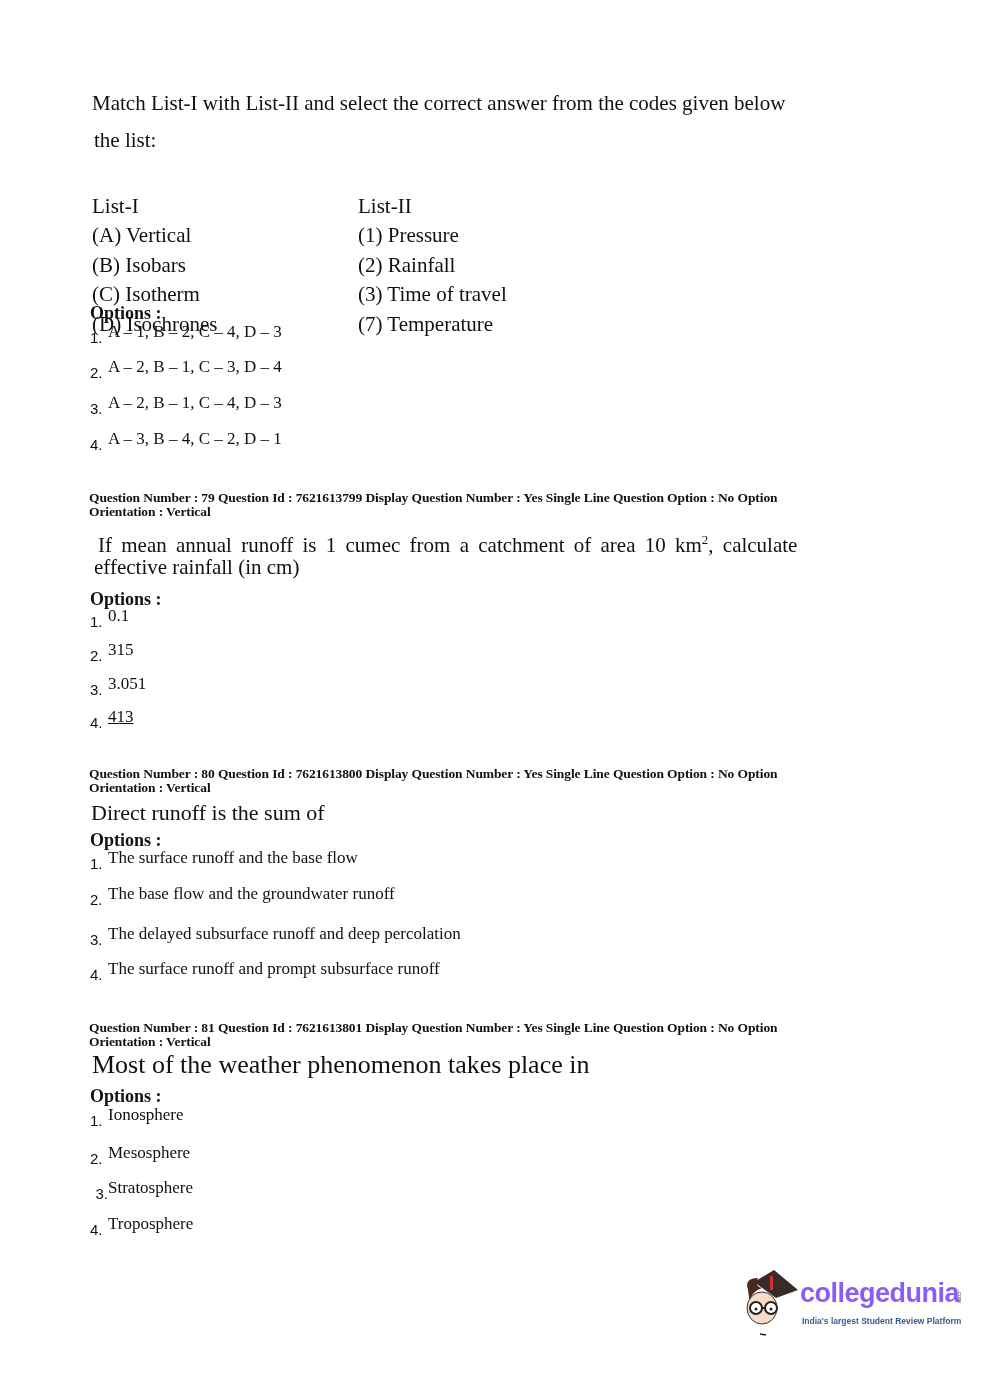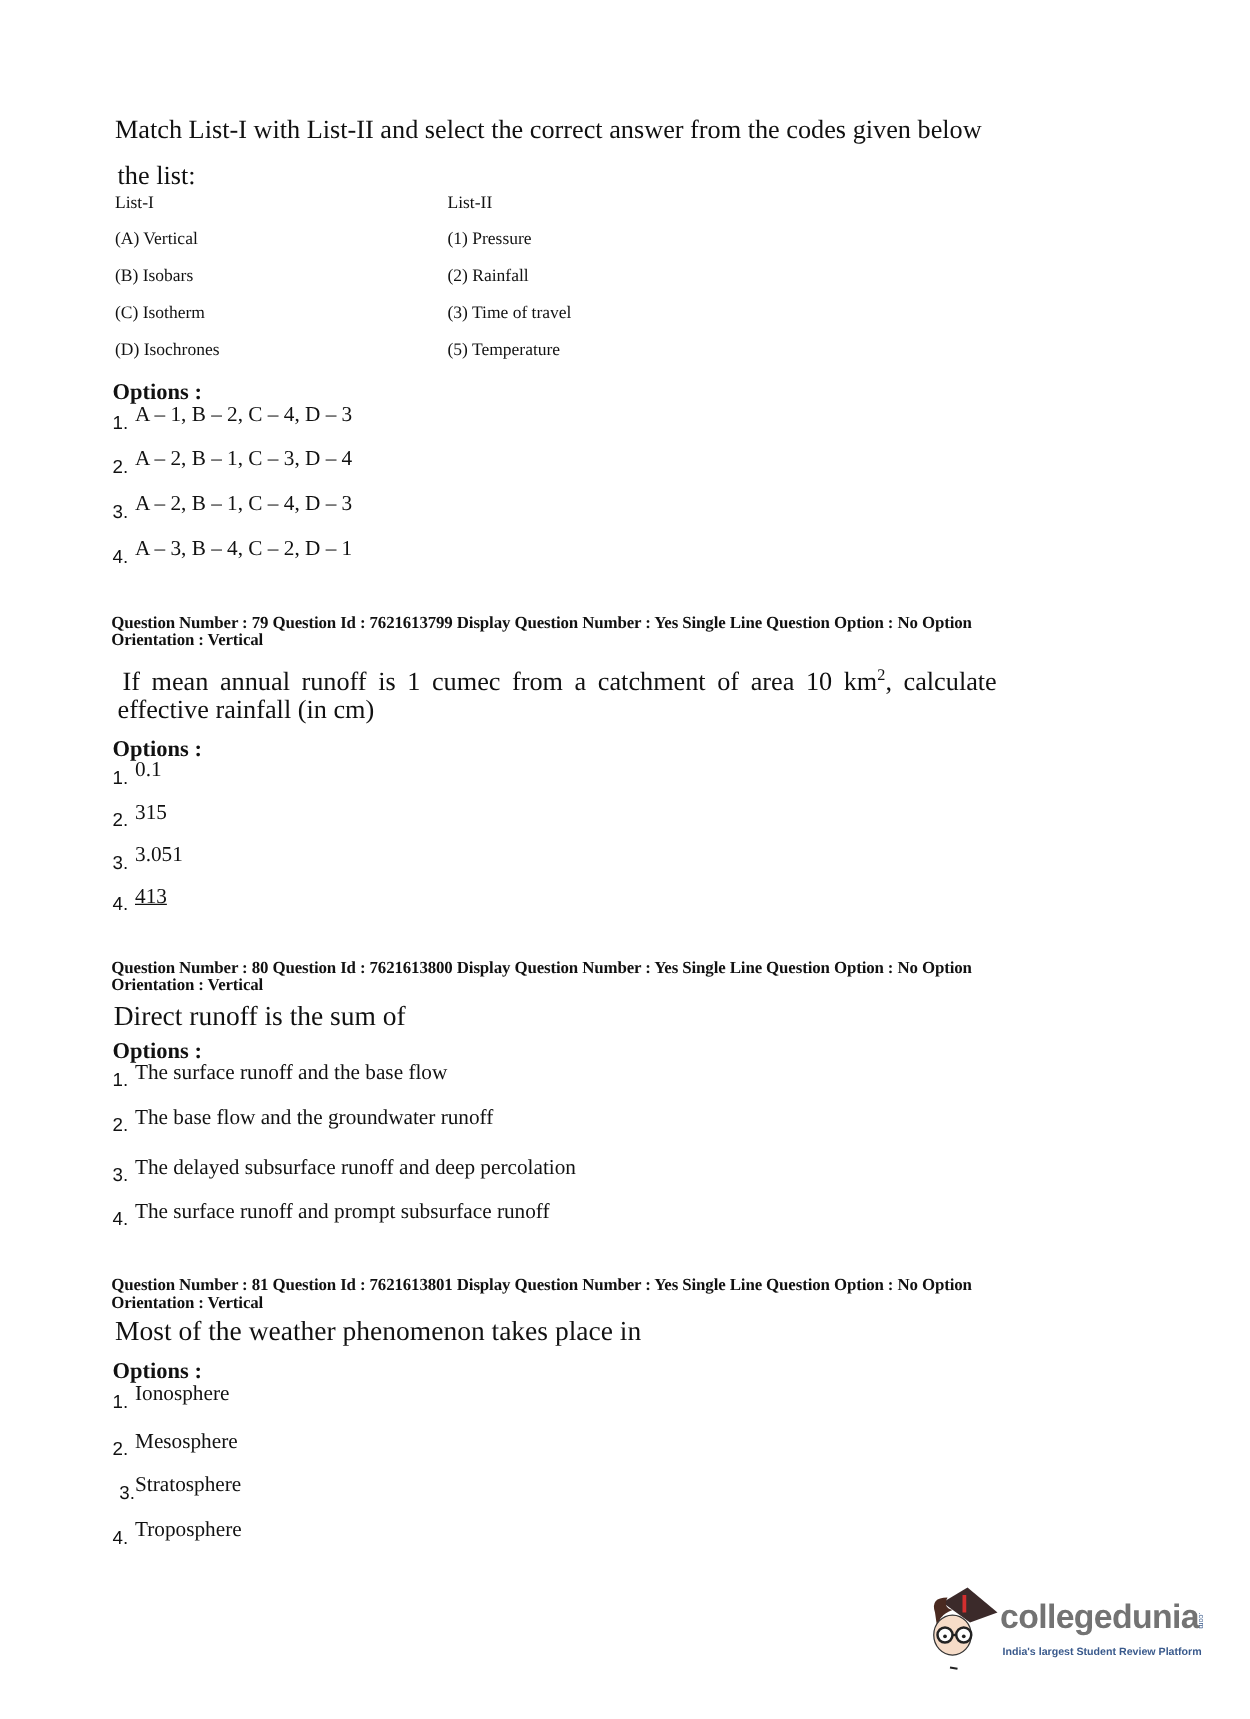--- a/index.html
+++ b/index.html
@@ -2,28 +2,28 @@
 <html><head>
 <meta charset="utf-8">
 <style>
   html, body { margin: 0; padding: 0; background: #ffffff; }
   body {
     width: 1000px; height: 1375px; position: relative; overflow: hidden;
     font-family: "Liberation Serif", serif; color: #111;
   }
   .abs { position: absolute; }
   .stem { font-size: 21px; line-height: 29px; }
-  .list-row { font-size: 14px; line-height: 29.5px; }
+  .list-row { font-size: 21px; line-height: 29.5px; margin-top: 44px; }
   .opt-label { font-weight: bold; font-size: 18px; }
   .meta { font-weight: bold; font-size: 13.5px; line-height: 14px; letter-spacing: -0.1px; }
   .opt { position: absolute; left: 90px; white-space: nowrap; }
   .opt .num { font-family: "Liberation Sans", sans-serif; font-size: 15px; display: inline-block; width: 18px; vertical-align: -6px; }
   .opt .txt { font-size: 17px; }
   .logo { position: absolute; left: 740px; top: 1268px; width: 230px; height: 80px; }
-  .logo-word { position: absolute; left: 60px; top: 10px; font-family: "Liberation Sans", sans-serif; font-size: 27px; color: #737373; font-weight: bold; letter-spacing: -0.5px; }
+  .logo-word { position: absolute; left: 60px; top: 10px; font-family: "Liberation Sans", sans-serif; font-size: 27px; color: #8b5cf6; font-weight: bold; letter-spacing: -0.5px; }
   .logo-com { position: absolute; left: 217px; top: 22px; font-family: "Liberation Sans", sans-serif; font-size: 6px; color: #3a5a8c; writing-mode: vertical-rl; }
   .logo-tag { position: absolute; left: 62px; top: 48px; font-family: "Liberation Sans", sans-serif; font-size: 8.5px; color: #3a5a8c; font-weight: bold; white-space: nowrap; }
 </style>
 </head>
 <body>
 
 <div>
   <div class="abs stem" style="left:92px; top:89px;">Match List-I with List-II and select the correct answer from the codes given below</div>
   <div class="abs stem" style="left:94px; top:126px;">the list:</div>
 
@@ -31,21 +31,21 @@
   <div class="abs list-row" style="left:358px; top:148px;text-align:center;">List-II</div>
 
   <div class="abs list-row" style="left:92px; top:177px;">(A) Vertical</div>
   <div class="abs list-row" style="left:92px; top:207px;">(B) Isobars</div>
   <div class="abs list-row" style="left:92px; top:236px;">(C) Isotherm</div>
   <div class="abs list-row" style="left:92px; top:266px;">(D) Isochrones</div>
 
   <div class="abs list-row" style="left:358px; top:177px;">(1) Pressure</div>
   <div class="abs list-row" style="left:358px; top:207px;">(2) Rainfall</div>
   <div class="abs list-row" style="left:358px; top:236px;">(3) Time of travel</div>
-  <div class="abs list-row" style="left:358px; top:266px;">(5) Temperature</div>
+  <div class="abs list-row" style="left:358px; top:266px;">(7) Temperature</div>
 
   <div class="abs opt-label" style="left:90px; top:303px;">Options :</div>
 
   <div class="opt" style="top:322px;">
     <span class="num">1.</span><span class="txt">A – 1, B – 2, C – 4, D – 3</span>
   </div>
   <div class="opt" style="top:357px;">
     <span class="num">2.</span><span class="txt">A – 2, B – 1, C – 3, D – 4</span>
   </div>
   <div class="opt" style="top:393px;">
@@ -97,21 +97,21 @@
     <span class="num">3.</span><span class="txt">The delayed subsurface runoff and deep percolation</span>
   </div>
   <div class="opt" style="top:959px;">
     <span class="num">4.</span><span class="txt">The surface runoff and prompt subsurface runoff</span>
   </div>
 </div>
 
 <div>
   <div class="abs meta" style="left:89px; top:1021px;">Question Number : 81  Question Id : 7621613801  Display Question Number : Yes  Single Line Question Option : No  Option</div>
   <div class="abs meta" style="left:89px; top:1035px;">Orientation : Vertical</div>
-  <div class="abs stem" style="left:92px; top:1050px; font-size:22px;">Most of the weather phenomenon takes place in</div>
+  <div class="abs stem" style="left:92px; top:1050px; font-size:26px;">Most of the weather phenomenon takes place in</div>
 
   <div class="abs opt-label" style="left:90px; top:1086px;">Options :</div>
 
   <div class="opt" style="top:1105px;">
     <span class="num">1.</span><span class="txt">Ionosphere</span>
   </div>
   <div class="opt" style="top:1143px;">
     <span class="num">2.</span><span class="txt">Mesosphere</span>
   </div>
   <div class="opt" style="top:1178px;text-align:right;">

